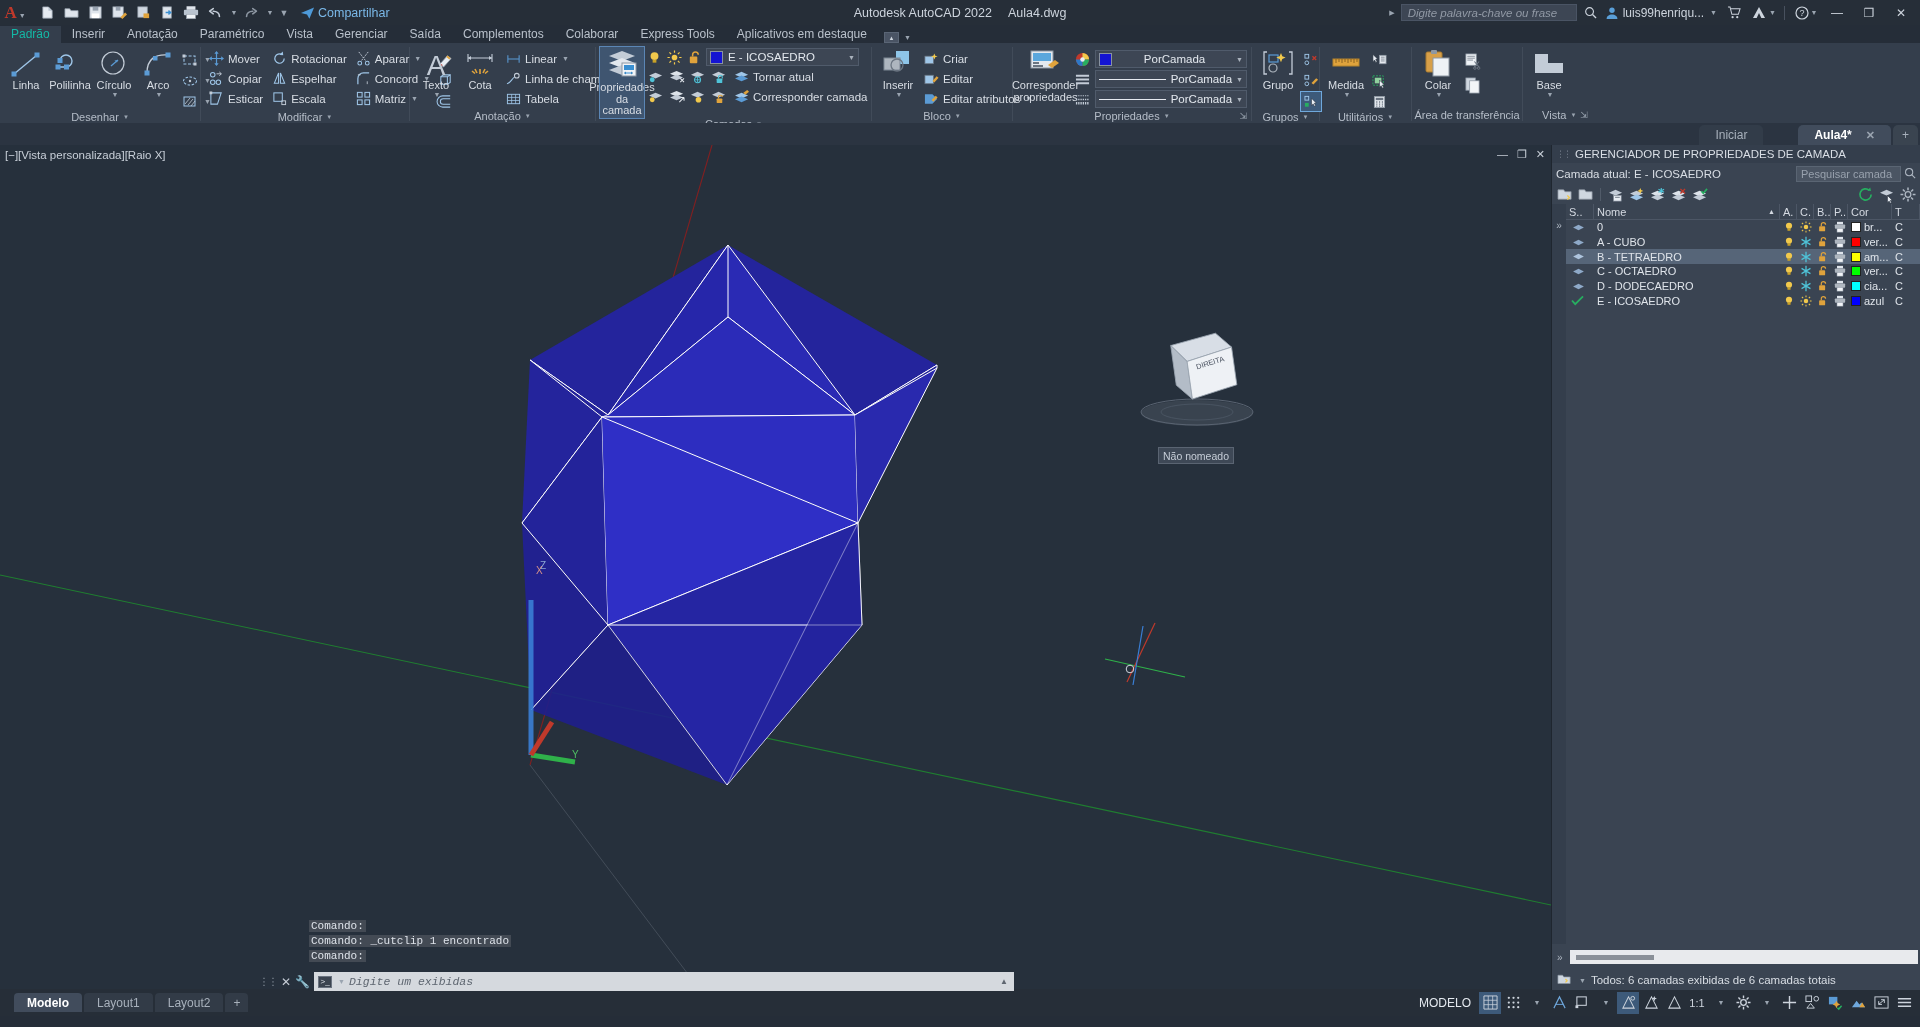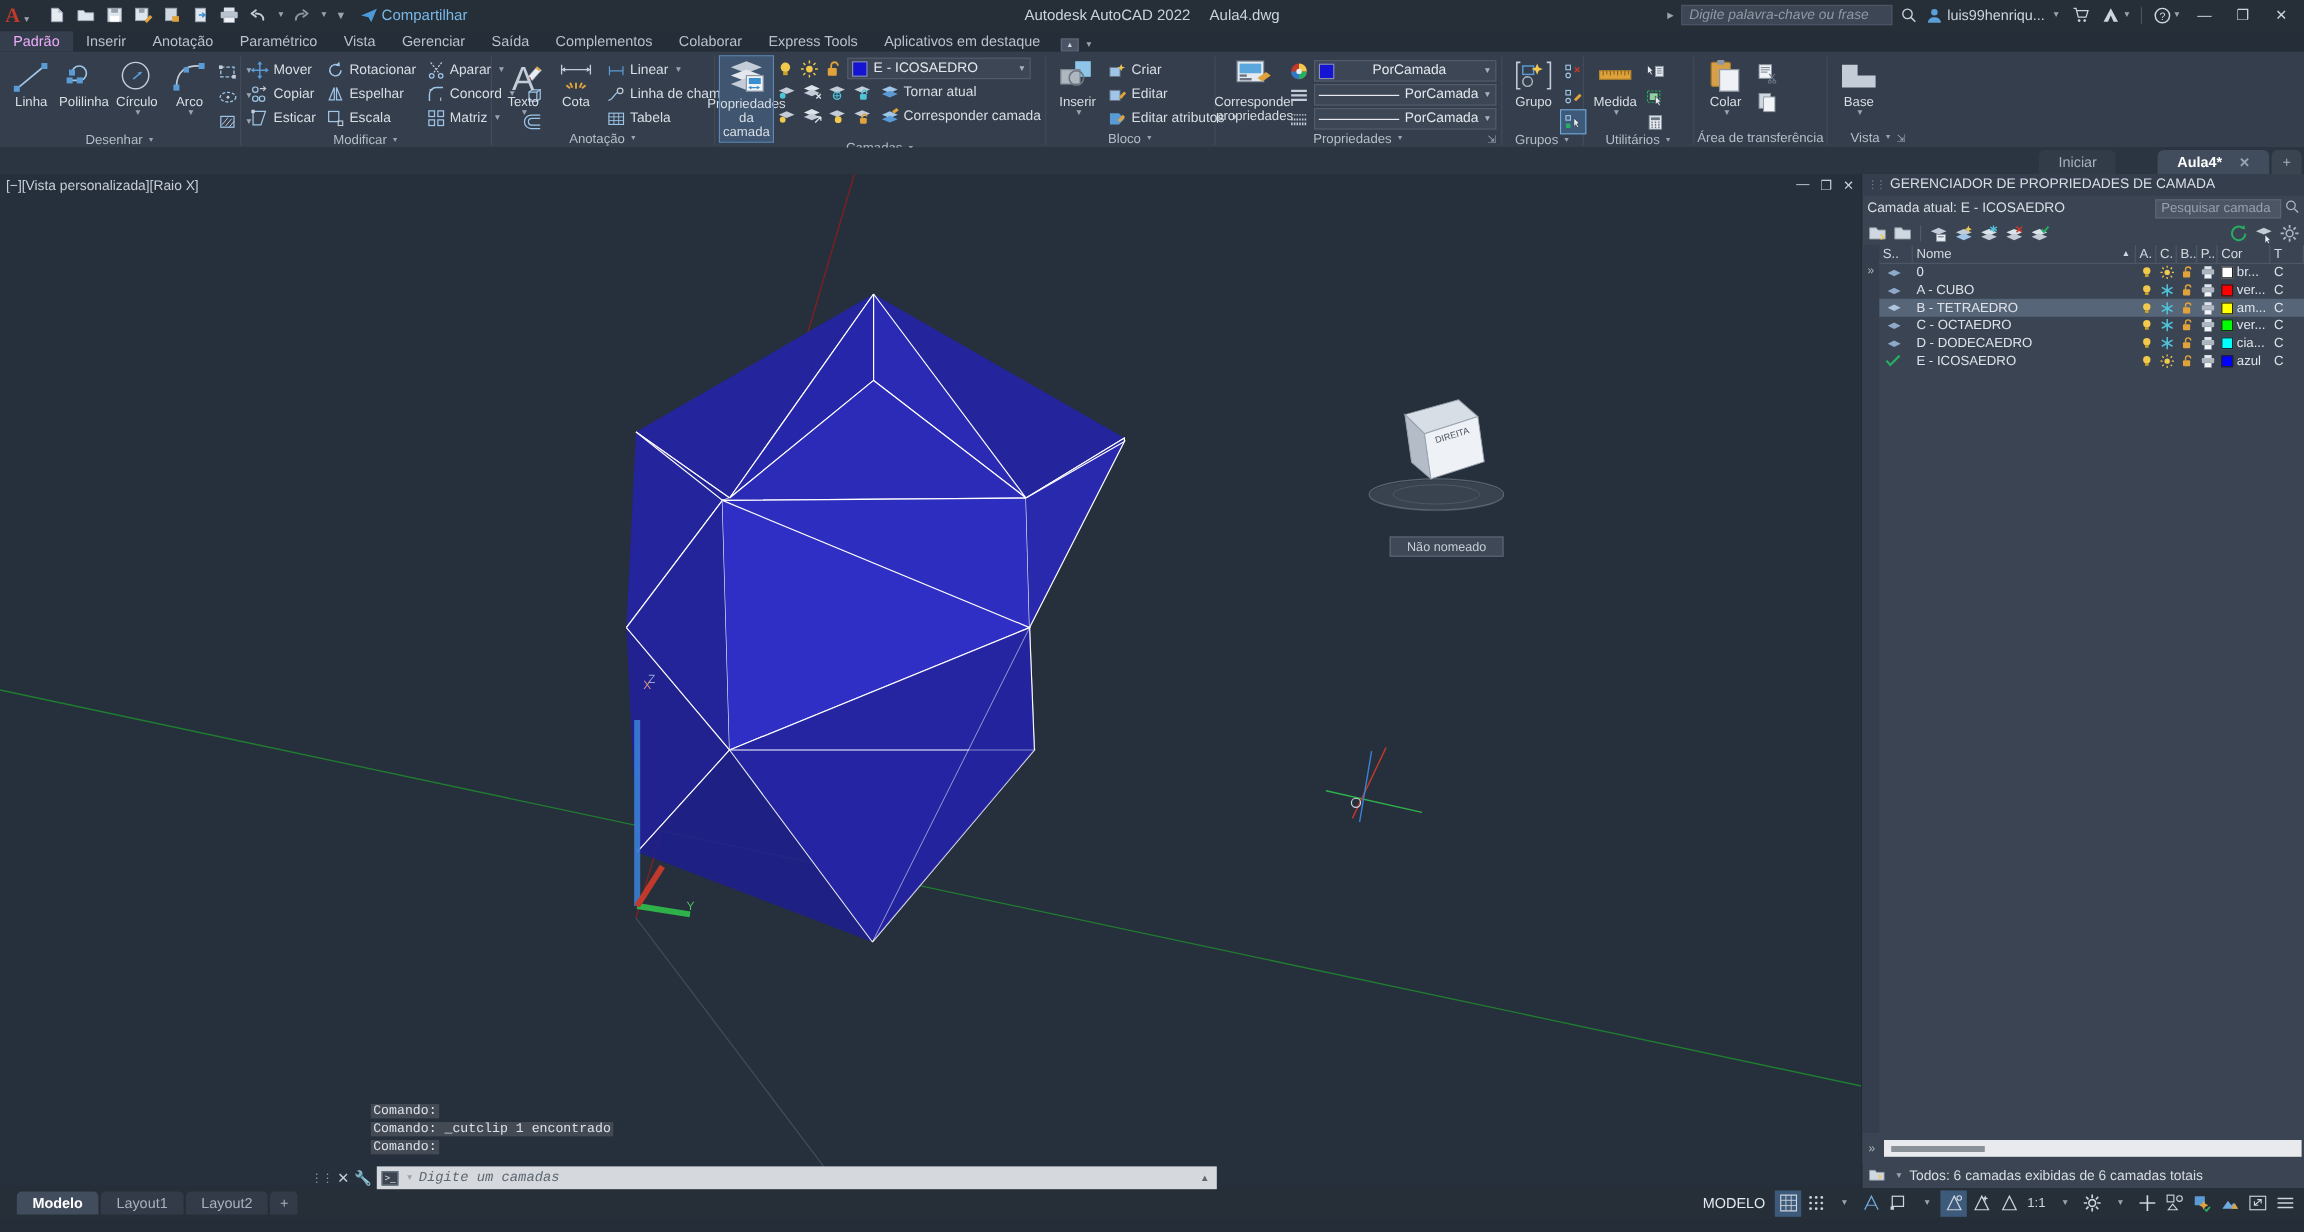--- a/index.html
+++ b/index.html
@@ -48,21 +48,21 @@
   .vsep { width:1px; height:14px; background:#48515e; margin:0 5px; }
 
   
   .ribbontabs {
     position:absolute; left:0; top:25px; width:1920px; height:18px;
     background:#252d38; display:flex; align-items:flex-end; font-size:12px;
   }
   .rtab {
     padding:1px 11px 2px 11px; color:#b9c1cb; cursor:pointer; white-space:nowrap;
   }
-  .rtab.active { background:#343e4c; color:#f0abfc; }
+  .rtab.active { background:#343e4c; color:#14b8a6; }
   .tabs-extra { margin-left:6px; display:flex; align-items:center; gap:3px; }
   .mini-btn { width:15px; height:11px; background:#4a5464; border:1px solid #5a6575; display:flex; align-items:center; justify-content:center; font-size:6px; color:#cfd6de; }
 
   
   .ribbon {
     position:absolute; left:0; top:43px; width:1920px; height:80px;
     background:#343e4c; display:flex; align-items:stretch;
   }
   .panel { position:relative; display:flex; flex-direction:column; padding:2px 0 0 0; }
   .panel-body { flex:1; display:flex; align-items:flex-start; padding:2px 4px 0 4px; }
@@ -117,21 +117,21 @@
     position:absolute; left:0; top:145px; width:1551px; height:845px;
     background:#26303c; overflow:hidden;
   }
   .vplabel {
     position:absolute; left:5px; top:4px; font-size:11.5px; color:#c8cfd8; z-index:5;
   }
   .vpctrls { position:absolute; right:6px; top:3px; display:flex; gap:9px; z-index:5; color:#c8cfd8; font-size:11px; }
   .vpctrls span { cursor:pointer; }
 
   .viewcube-label {
-    position:absolute; left:1158px; top:302px; width:95px; height:17px;
+    position:absolute; left:1158px; top:302px; width:76px; height:17px;
     background:#3e4856; border:1px solid #5a6472; color:#c6cdd7;
     font-size:10.5px; display:flex; align-items:center; justify-content:center; z-index:5;
   }
 
   
   .cmdhist { position:absolute; left:309px; bottom:62px; z-index:6; font-family:"Liberation Mono", monospace; font-size:11px; }
   .cmdhist div { background:#434a54; color:#dde2e9; padding:0px 2px; margin-bottom:3px; width:fit-content; }
   .cmdline {
     position:absolute; left:259px; bottom:35px; width:755px; height:21px; z-index:6;
     display:flex; align-items:center; gap:4px;
@@ -1089,21 +1089,21 @@
     <div>Comando:</div>
   </div>
 
   <div class="cmdline">
     <span class="cmd-grip">⋮⋮</span>
     <span class="cmd-x">✕</span>
     <span class="cmd-wr">🔧</span>
     <div class="cmd-input">
       <span class="cmd-icon">&gt;_</span>
       <span class="caret">▼</span>
-      <span class="cmd-ph">Digite um camadas</span>
+      <span class="cmd-ph">Digite um exibidas</span>
       <span style="flex:1"></span>
       <span class="cmd-scroll">▲</span>
     </div>
   </div>
 
   <div class="layoutbar">
     <div class="ltab active">Modelo</div>
     <div class="ltab">Layout1</div>
     <div class="ltab">Layout2</div>
     <div class="ltab plus">+</div>

